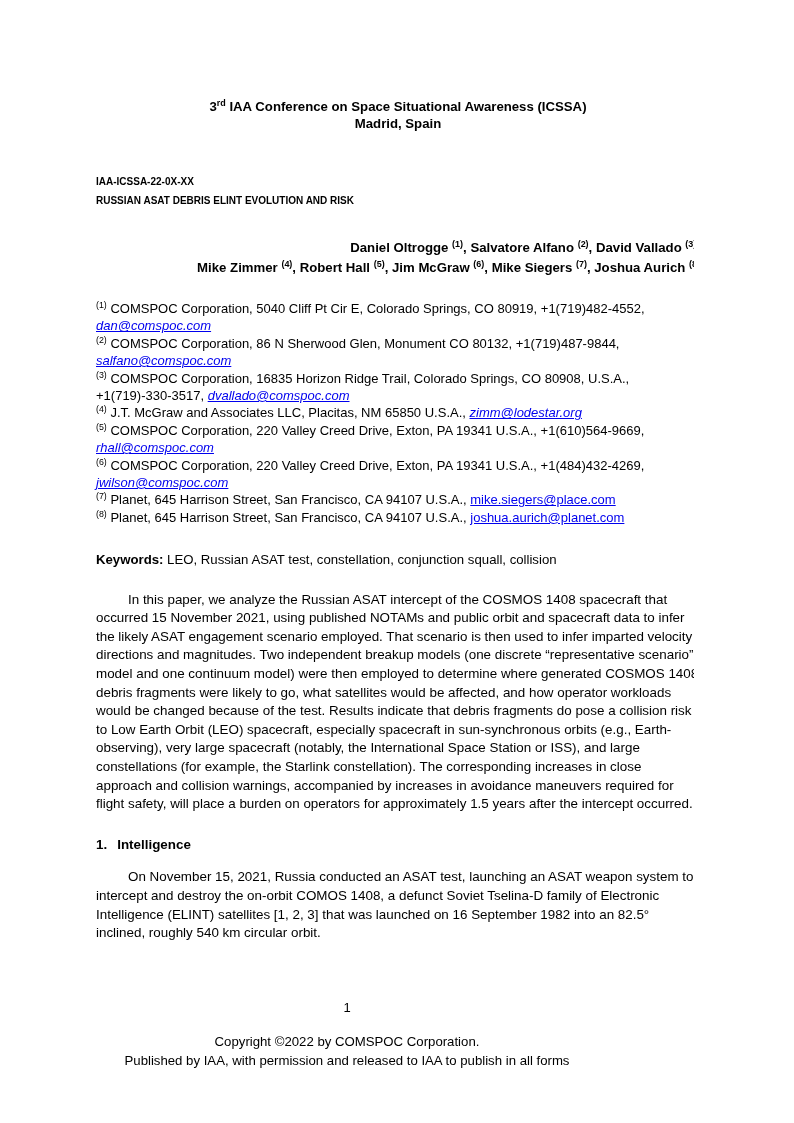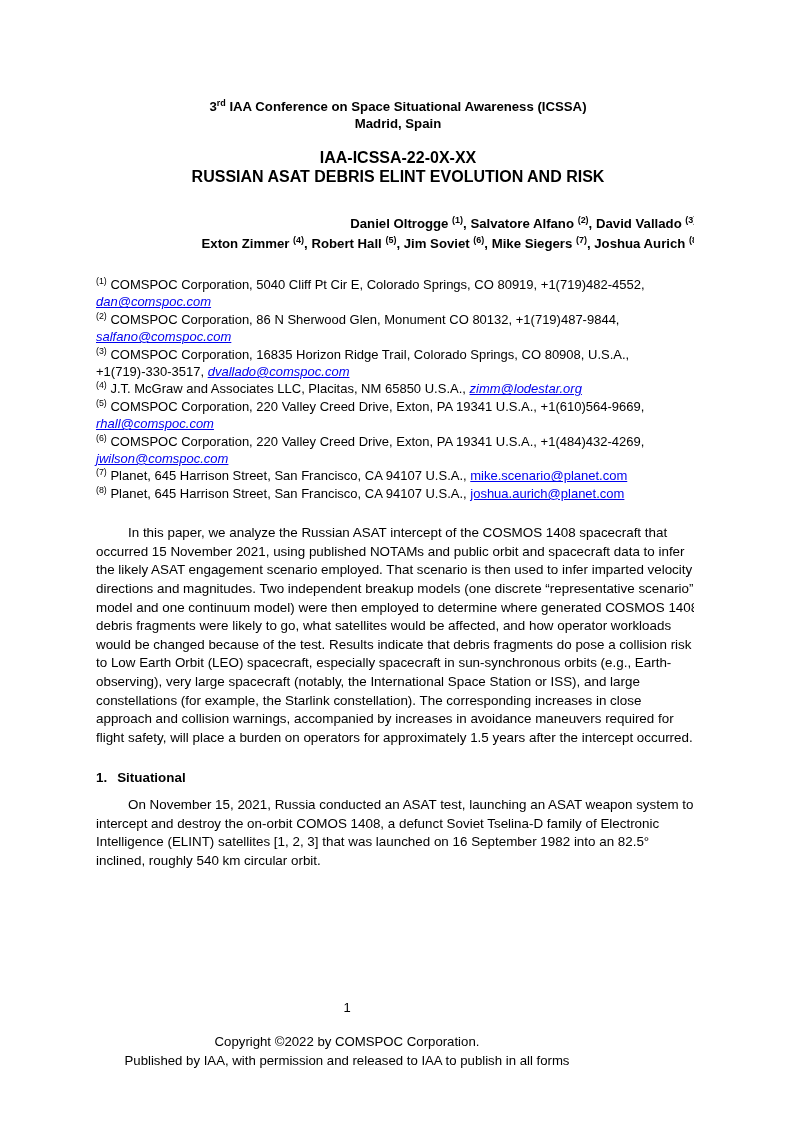--- a/index.html
+++ b/index.html
@@ -28,25 +28,24 @@
   .conf-header {
     text-align: center;
     font-weight: bold;
     font-size: 13.2px;
     line-height: 17px;
     margin-top: 98px;
   }
   .conf-header .line { display: block; }
 
   .paper-id-block {
-    text-align: center;
     font-weight: bold;
-    font-size: 16px;
+    font-size: 10px;
     line-height: 19px;
-    margin-top: 16px;
+    margin-top: 40px;
   }
   .paper-id-block .line { display: block; }
 
   .authors {
     text-align: right;
     font-weight: bold;
     font-size: 13.2px;
     line-height: 20px;
     margin-top: 28px;
   }
@@ -96,21 +95,21 @@
   
   .section-heading {
     margin-top: 22px;
     font-size: 13.4px;
     font-weight: bold;
     line-height: 18.6px;
   }
   .section-heading .num { margin-right: 10px; }
 
   .body-par {
-    margin-top: 8px;
+    margin-top: 14px;
     font-size: 13.4px;
     line-height: 18.6px;
     text-indent: 32px;
     text-align: left;
   }
 
   
   .page-number {
     position: absolute;
     left: 0;
@@ -141,39 +140,42 @@
       <span class="line">Madrid, Spain</span>
     </div>
 
     <div class="paper-id-block">
       <span class="line">IAA-ICSSA-22-0X-XX</span>
       <span class="line">RUSSIAN ASAT DEBRIS ELINT EVOLUTION AND RISK</span>
     </div>
 
     <div class="authors">
       <span class="line"><span>Daniel Oltrogge </span><sup>(1)</sup>, <span>Salvatore Alfano </span><sup>(2)</sup>, <span>David Vallado </span><sup>(3)</sup>,</span>
-      <span class="line"><span>Exton Zimmer </span><sup>(4)</sup>, <span>Robert Hall </span><sup>(5)</sup>, <span>Jim Soviet </span><sup>(6)</sup>, <span>Mike Siegers </span><sup>(7)</sup>, <span>Joshua Aurich </span><sup>(8)</sup></span>
+      <span class="line"><span>Mike Zimmer </span><sup>(4)</sup>, <span>Robert Hall </span><sup>(5)</sup>, <span>Jim McGraw </span><sup>(6)</sup>, <span>Mike Siegers </span><sup>(7)</sup>, <span>Joshua Aurich </span><sup>(8)</sup></span>
     </div>
 
     <div class="affiliations">
         <span class="aff"><sup>(1)</sup><span> COMSPOC Corporation, 5040 Cliff Pt Cir E, Colorado Springs, CO 80919, +1(719)482-4552, </span><a class="email" href="#">dan@comspoc.com</a></span>
         <span class="aff"><sup>(2)</sup><span> COMSPOC Corporation, 86 N Sherwood Glen, Monument CO 80132, +1(719)487-9844, </span><a class="email" href="#">salfano@comspoc.com</a></span>
         <span class="aff"><sup>(3)</sup><span> COMSPOC Corporation, 16835 Horizon Ridge Trail, Colorado Springs, CO 80908, U.S.A., +1(719)-330-3517, </span><a class="email" href="#">dvallado@comspoc.com</a></span>
         <span class="aff"><sup>(4)</sup><span> J.T. McGraw and Associates LLC, Placitas, NM 65850 U.S.A., </span><a class="email" href="#">zimm@lodestar.org</a></span>
         <span class="aff"><sup>(5)</sup><span> COMSPOC Corporation, 220 Valley Creed Drive, Exton, PA 19341 U.S.A., +1(610)564-9669, </span><a class="email" href="#">rhall@comspoc.com</a></span>
         <span class="aff"><sup>(6)</sup><span> COMSPOC Corporation, 220 Valley Creed Drive, Exton, PA 19341 U.S.A., +1(484)432-4269, </span><a class="email" href="#">jwilson@comspoc.com</a></span>
-        <span class="aff"><sup>(7)</sup><span> Planet, 645 Harrison Street, San Francisco, CA 94107 U.S.A., </span><a class="email upright" href="#">mike.scenario@planet.com</a></span>
+        <span class="aff"><sup>(7)</sup><span> Planet, 645 Harrison Street, San Francisco, CA 94107 U.S.A., </span><a class="email upright" href="#">mike.siegers@place.com</a></span>
         <span class="aff"><sup>(8)</sup><span> Planet, 645 Harrison Street, San Francisco, CA 94107 U.S.A., </span><a class="email upright" href="#">joshua.aurich@planet.com</a></span>
       </div>
 
+    <div class="keywords">
+      <b>Keywords:</b><span> LEO, Russian ASAT test, constellation, conjunction squall, collision</span>
+    </div>
 
     <div class="abstract">In this paper, we analyze the Russian ASAT intercept of the COSMOS 1408 spacecraft that occurred 15 November 2021, using published NOTAMs and public orbit and spacecraft data to infer the likely ASAT engagement scenario employed. That scenario is then used to infer imparted velocity directions and magnitudes.  Two independent breakup models (one discrete “representative scenario” model and one continuum model) were then employed to determine where generated COSMOS 1408 debris fragments were likely to go, what satellites would be affected, and how operator workloads would be changed because of the test.  Results indicate that debris fragments do pose a collision risk to Low Earth Orbit (LEO) spacecraft, especially spacecraft in sun-synchronous orbits (e.g., Earth-observing), very large spacecraft (notably, the International Space Station or ISS), and large constellations (for example, the Starlink constellation).  The corresponding increases in close approach and collision warnings, accompanied by increases in avoidance maneuvers required for flight safety, will place a burden on operators for approximately 1.5 years after the intercept occurred.</div>
 
     <div class="section-heading">
-      <span class="num">1.</span><span>Situational</span>
+      <span class="num">1.</span><span>Intelligence</span>
     </div>
     <div class="body-par">On November 15, 2021, Russia conducted an ASAT test, launching an ASAT weapon system to intercept and destroy the on-orbit COMOS 1408, a defunct Soviet Tselina-D family of Electronic Intelligence (ELINT) satellites [1, 2, 3] that was launched on 16 September 1982 into an 82.5° inclined, roughly 540 km circular orbit.</div>
 
   </div>
 
   <div class="page-number">1</div>
   <div class="footer-note">
     <span class="line">Copyright ©2022 by COMSPOC Corporation.</span>
     <span class="line">Published by IAA, with permission and released to IAA to publish in all forms</span>
   </div>

